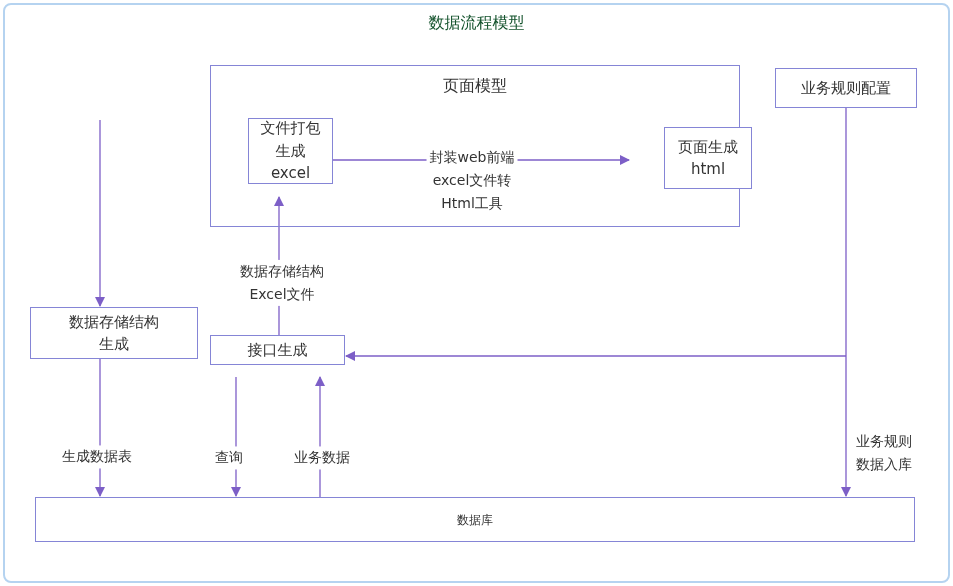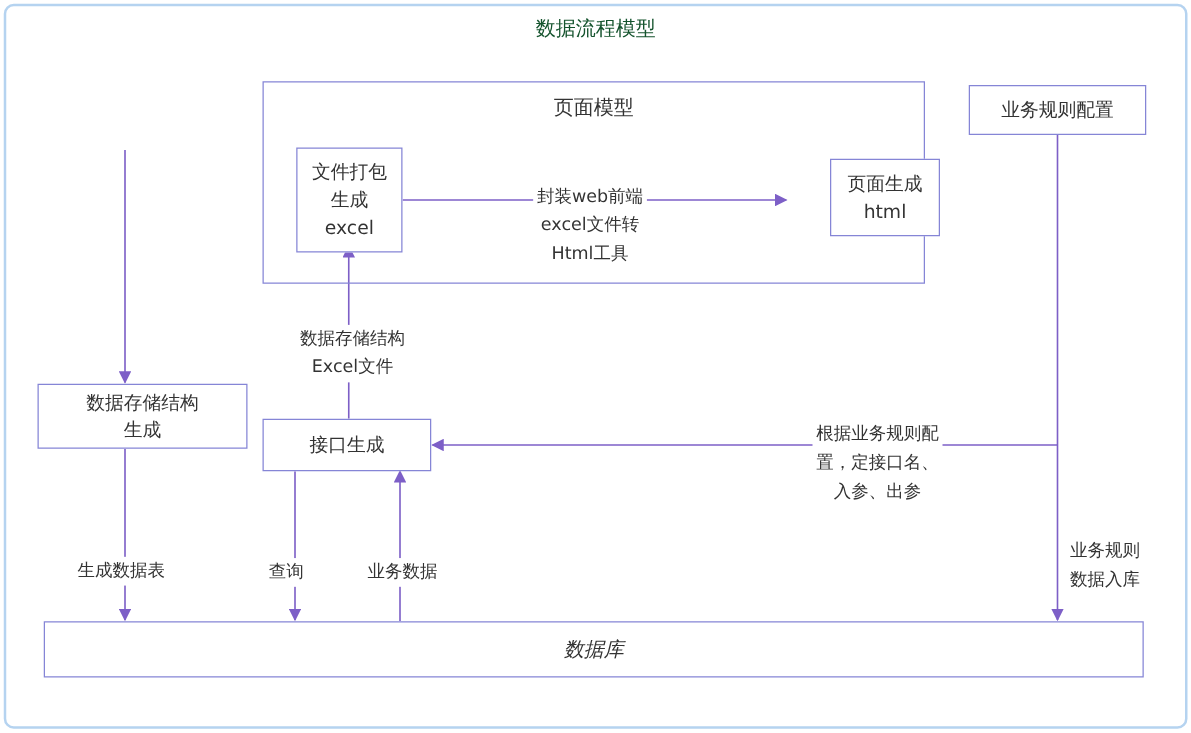--- a/index.html
+++ b/index.html
@@ -56,21 +56,21 @@
     position: absolute;
     transform: translate(-50%, -50%);
     white-space: pre-line;
     text-align: center;
     background: #ffffff;
     font-size: 14px;
     line-height: 1.65;
     padding: 0 3px;
     margin-top: 20px;
   }
-  .db-box { font-size: 16px; font-style: italic; }
+  .db-box { font-size: 12px; }
 </style>
 </head>
 <body>
 
 <div class="canvas">
 
   <div class="frame"></div>
 
   <svg class="arrows" width="953" height="586" viewBox="0 0 953 586">
     <defs>
@@ -93,46 +93,43 @@
   <div class="main-title">数据流程模型</div>
 
   <div class="container" style="left:210px;top:65px;width:530px;height:162px">
     <div class="container-title">页面模型</div>
   </div>
 
 
   <div class="box" style="left:30px;top:307px;width:168px;height:52px">数据存储结构
 生成</div>
 
-  <div class="box" style="left:237px;top:118px;width:85px;height:84px">文件打包
+  <div class="box" style="left:248px;top:118px;width:85px;height:66px">文件打包
 生成
 excel</div>
 
   <div class="box" style="left:664px;top:127px;width:88px;height:62px">页面生成
 html</div>
 
-  <div class="box" style="left:210px;top:335px;width:135px;height:42px">接口生成</div>
+  <div class="box" style="left:210px;top:335px;width:135px;height:30px">接口生成</div>
 
   <div class="box" style="left:775px;top:68px;width:142px;height:40px">业务规则配置</div>
 
   <div class="box db-box" style="left:35px;top:497px;width:880px;height:45px">数据库</div>
 
 
   <div class="label" style="left:97px;top:437px">生成数据表</div>
 
   <div class="label" style="left:472px;top:161px">封装web前端
 excel文件转
 Html工具</div>
 
   <div class="label" style="left:282px;top:263px">数据存储结构
 Excel文件</div>
 
-  <div class="label" style="left:702px;top:351px">根据业务规则配
-置，定接口名、
-入参、出参</div>
 
   <div class="label" style="left:884px;top:433px">业务规则
 数据入库</div>
 
   <div class="label" style="left:229px;top:438px">查询</div>
 
   <div class="label" style="left:322px;top:438px">业务数据</div>
 
 </div>
 

